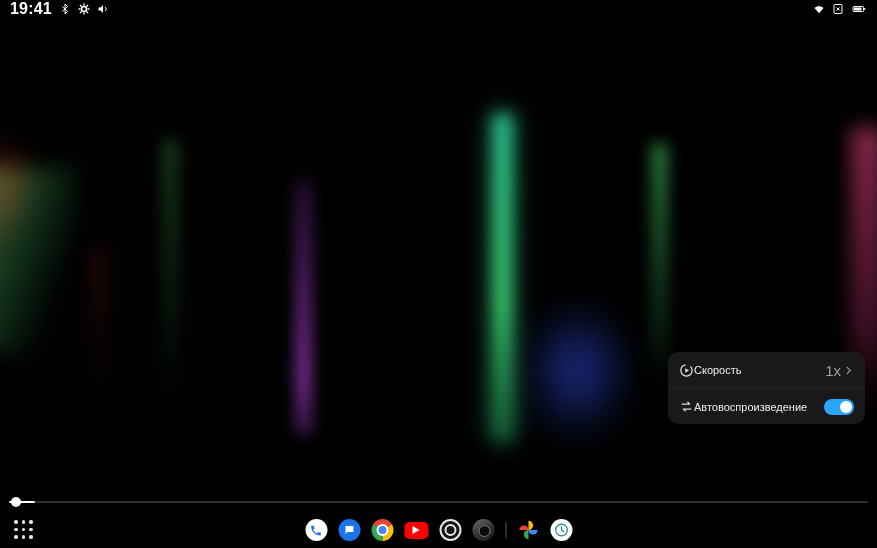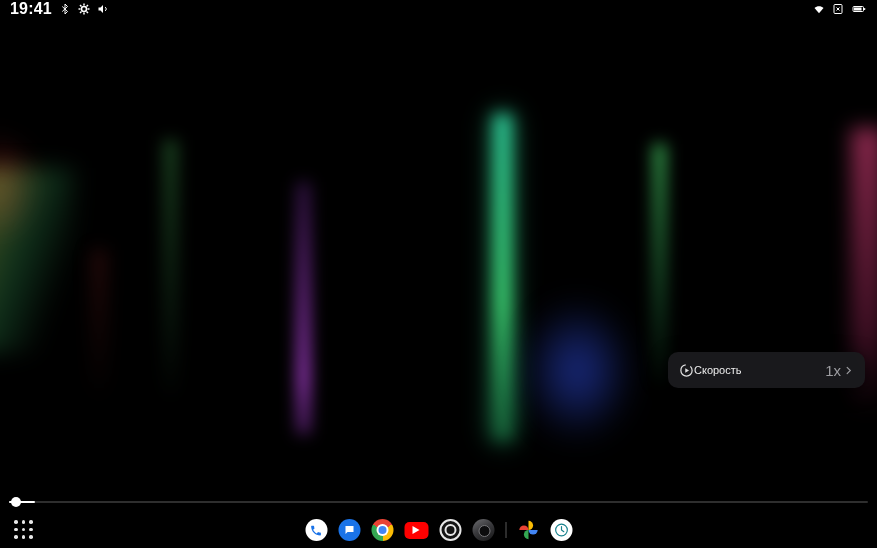--- a/index.html
+++ b/index.html
@@ -170,20 +170,29 @@
         <path d="M10 8.5v7l6-3.5z" fill="#e0e0e0"></path>
       </svg>
       <span class="menu-label">Скорость</span>
       <span class="menu-value">1x</span>
       <svg class="chev" viewBox="0 0 24 24">
         <path d="M9 5l7 7-7 7" fill="none" stroke="#9d9da1" stroke-width="2.5" stroke-linecap="round"></path>
       </svg>
     </div>
 
 
+    <div class="menu-row">
+      <svg class="menu-ic" viewBox="0 0 24 24">
+        <path d="M5 8h12l-3-3M19 16H7l3 3" fill="none" stroke="#e0e0e0" stroke-width="2" stroke-linecap="round" stroke-linejoin="round"></path>
+      </svg>
+      <span class="menu-label">Автовоспроизведение</span>
+      <span class="toggle on">
+          <span class="knob"></span>
+        </span>
+    </div>
 
   </div>
 
   <div class="progress">
     <div class="track"></div>
     <div class="played"></div>
     <div class="handle"></div>
   </div>
 
   <div class="dock">

